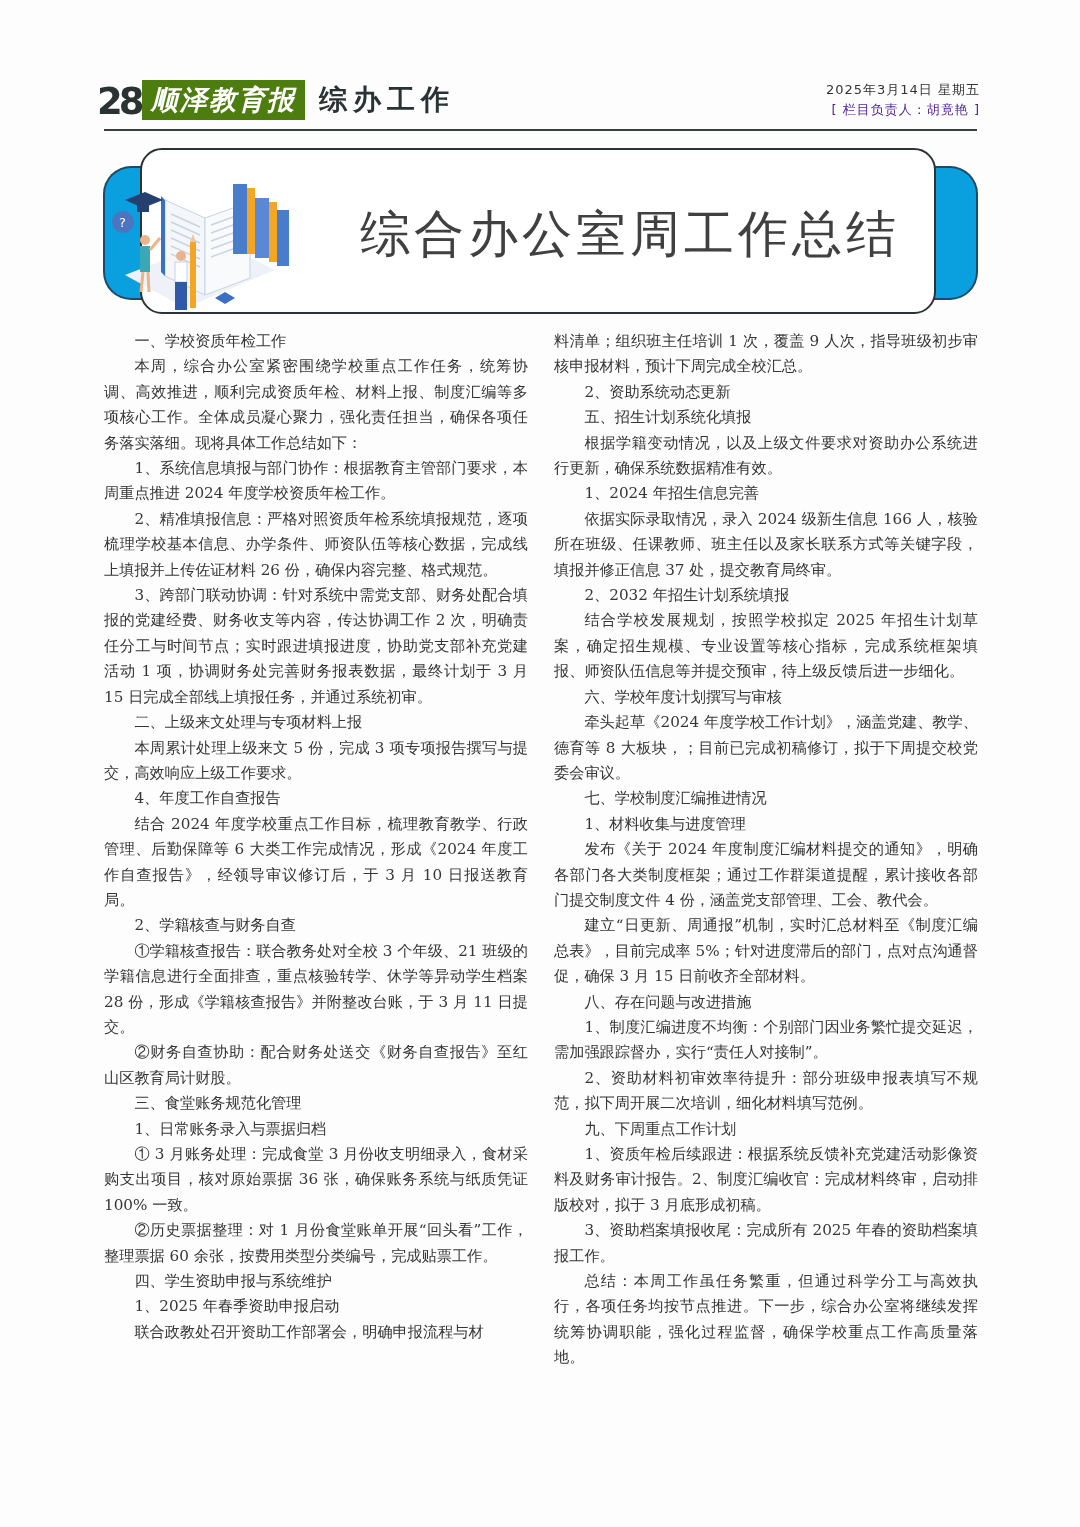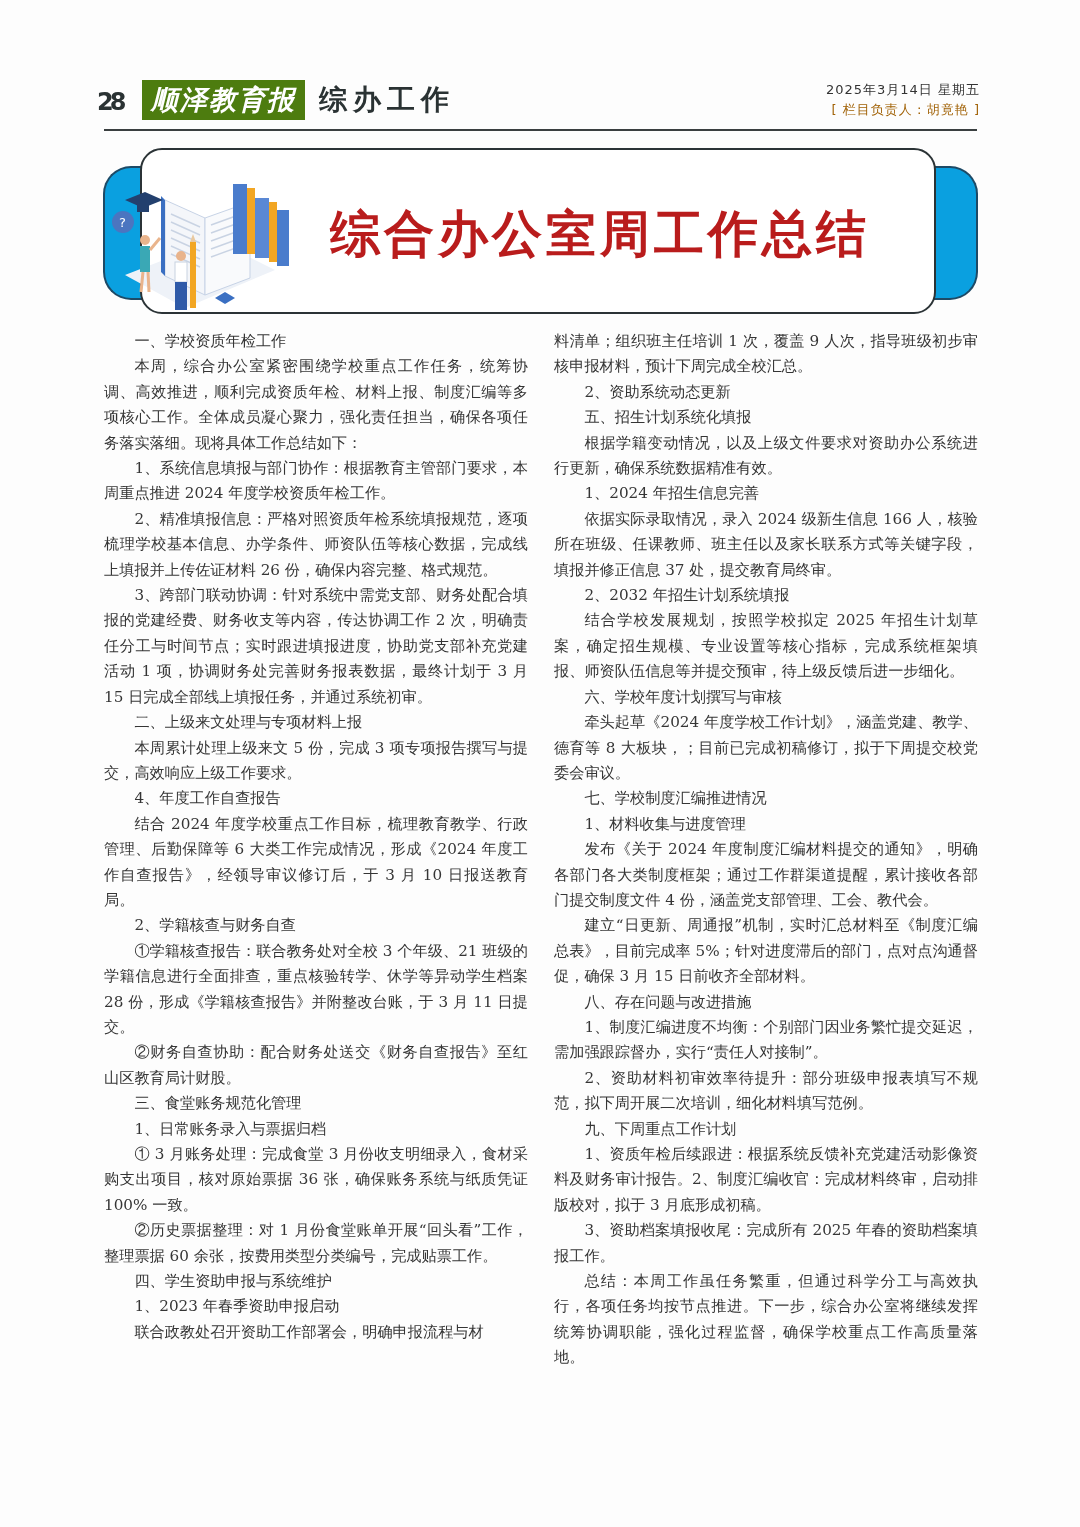--- a/index.html
+++ b/index.html
@@ -8,42 +8,42 @@
     position: relative; overflow: hidden;
     font-family: "DejaVu Serif", "Liberation Serif", serif;
     color: #2b2b2b;
   }
   .masthead {
     position: absolute; left: 97px; top: 78px; width: 883px; height: 50px;
   }
   .page-num {
     position: absolute; left: 0; top: 4px;
     font-family: "DejaVu Sans", sans-serif; font-weight: bold;
-    font-size: 24px; letter-spacing: -4px; color: #2a3233; line-height: 40px;
+    font-size: 37px; letter-spacing: -4px; color: #2a3233; line-height: 40px;
   }
   .paper-name {
     position: absolute; left: 45px; top: 2px; width: 163px; height: 40px;
     background: #4d7c0f; color: #fff;
     font-family: "DejaVu Serif", serif; font-weight: bold; font-style: italic;
     font-size: 27px; line-height: 40px; text-align: center; letter-spacing: 2px;
   }
   .section-name {
     position: absolute; left: 222px; top: 2px;
     font-family: "DejaVu Sans", sans-serif; font-weight: bold;
     font-size: 28px; line-height: 40px; letter-spacing: 6px; color: #2a3233;
   }
   .date-line {
     position: absolute; right: 0; top: 2px;
     font-family: "DejaVu Sans", sans-serif; font-size: 13px; letter-spacing: 1px;
     color: #333; text-align: center; line-height: 20px; margin-left: 33px;
   }
   .editor-line {
     position: absolute; right: 0; top: 22px;
     font-family: "DejaVu Sans", sans-serif; font-size: 13px; letter-spacing: 1px;
-    color: #a16207; text-align: right; line-height: 20px;
+    color: #4c1d95; text-align: right; line-height: 20px;
   }
   .rule {
     position: absolute; left: 104px; top: 129px; width: 873px; height: 2px; background: #3a3f40;
   }
   
   .banner-tab-left {
     position: absolute; left: 103px; top: 166px; width: 60px; height: 130px;
     background: #0aa0e0; border: 2px solid #1d4a66; border-radius: 28px 0 0 28px;
     border-right: none;
   }
@@ -51,23 +51,24 @@
     position: absolute; left: 920px; top: 166px; width: 56px; height: 130px;
     background: #0aa0e0; border: 2px solid #1d4a66; border-radius: 0 28px 28px 0;
     border-left: none;
   }
   .banner-card {
     position: absolute; left: 140px; top: 148px; width: 792px; height: 162px;
     background: #fff; border: 2px solid #2b3336; border-radius: 22px;
   }
   .banner-title {
     position: absolute; left: 330px; top: 202px; width: 570px; height: 64px;
-    font-family: "DejaVu Sans", sans-serif; font-weight: bold;
-    font-size: 50px; line-height: 64px; letter-spacing: 4px; color: #b91c1c;
+    font-family: "DejaVu Sans", sans-serif; font-weight: normal;
+    font-size: 50px; line-height: 64px; letter-spacing: 4px; color: #404040;
     white-space: nowrap;
+    text-align: right;
   }
   .banner-illus { position: absolute; left: 105px; top: 180px; width: 190px; height: 140px; }
 
   
   .col {
     position: absolute; top: 329px; width: 424px;
     font-size: 15.2px; line-height: 25.4px; color: #353535;
     text-align: justify;
   }
   .col-left { left: 104px; }
@@ -151,21 +152,21 @@
     <p>4、年度工作自查报告</p>
     <p>结合 2024 年度学校重点工作目标，梳理教育教学、行政管理、后勤保障等 6 大类工作完成情况，形成《2024 年度工作自查报告》，经领导审议修订后，于 3 月 10 日报送教育局。</p>
     <p>2、学籍核查与财务自查</p>
     <p>①学籍核查报告：联合教务处对全校 3 个年级、21 班级的学籍信息进行全面排查，重点核验转学、休学等异动学生档案 28 份，形成《学籍核查报告》并附整改台账，于 3 月 11 日提交。</p>
     <p>②财务自查协助：配合财务处送交《财务自查报告》至红山区教育局计财股。</p>
     <p>三、食堂账务规范化管理</p>
     <p>1、日常账务录入与票据归档</p>
     <p>① 3 月账务处理：完成食堂 3 月份收支明细录入，食材采购支出项目，核对原始票据 36 张，确保账务系统与纸质凭证 100% 一致。</p>
     <p>②历史票据整理：对 1 月份食堂账单开展“回头看”工作，整理票据 60 余张，按费用类型分类编号，完成贴票工作。</p>
     <p>四、学生资助申报与系统维护</p>
-    <p>1、2023 年春季资助申报启动</p>
+    <p>1、2025 年春季资助申报启动</p>
     <p>联合政教处召开资助工作部署会，明确申报流程与材</p>
   </div>
 <div class="col col-right" id="col-right">
     <p class="noindent">料清单；组织班主任培训 1 次，覆盖 9 人次，指导班级初步审核申报材料，预计下周完成全校汇总。</p>
     <p>2、资助系统动态更新</p>
     <p>五、招生计划系统化填报</p>
     <p>根据学籍变动情况，以及上级文件要求对资助办公系统进行更新，确保系统数据精准有效。</p>
     <p>1、2024 年招生信息完善</p>
     <p>依据实际录取情况，录入 2024 级新生信息 166 人，核验所在班级、任课教师、班主任以及家长联系方式等关键字段，填报并修正信息 37 处，提交教育局终审。</p>
     <p>2、2032 年招生计划系统填报</p>

